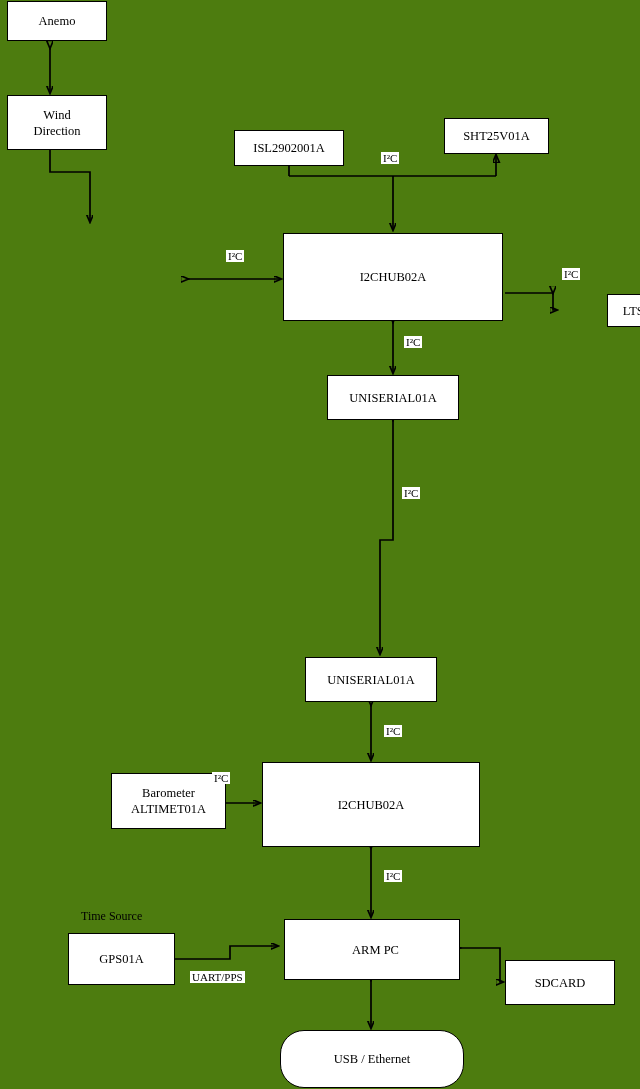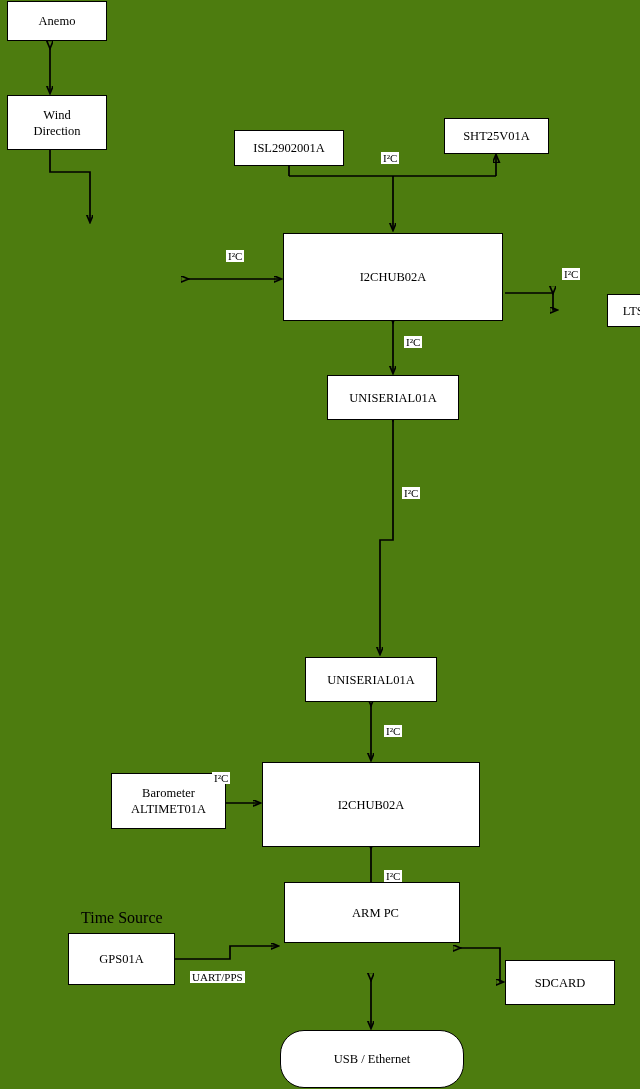--- a/index.html
+++ b/index.html
@@ -34,21 +34,21 @@
     position: absolute;
     font-size: 11px;
     color: #000000;
     background: #ffffff;
     padding: 0 2px;
     z-index: 4;
     white-space: nowrap;
   }
   .free-label {
     position: absolute;
-    font-size: 16px;
+    font-size: 12px;
     color: #000000;
     z-index: 4;
     white-space: nowrap;
   }
   svg#wires {
     position: absolute;
     left: 0;
     top: 0;
     width: 640px;
     height: 1089px;
@@ -124,21 +124,21 @@
 
   <div class="node" style="left:305px; top:657px; width:132px; height:45px;">UNISERIAL01A</div>
 
   <div class="node" style="left:262px; top:762px; width:218px; height:85px;">I2CHUB02A</div>
 
   <div class="node" style="left:75px; top:773px; width:115px; height:56px;margin-left:36px;">Barometer
 ALTIMET01A</div>
 
   <div class="node" style="left:68px; top:933px; width:107px; height:52px;">GPS01A</div>
 
-  <div class="node" style="left:284px; top:882px; width:176px; height:61px;padding-left:7px;">ARM PC</div>
+  <div class="node" style="left:284px; top:919px; width:176px; height:61px;padding-left:7px;">ARM PC</div>
 
   <div class="node" style="left:505px; top:960px; width:110px; height:45px;">SDCARD</div>
 
   <div class="node" style="left:280px; top:1030px; width:184px; height:58px;border-radius:24px;">USB / Ethernet</div>
 
   <div class="edge-label" style="left:381px; top:152px;">I²C</div>
 
   <div class="edge-label" style="left:226px; top:250px;">I²C</div>
 
   <div class="edge-label" style="left:562px; top:268px;">I²C</div>

